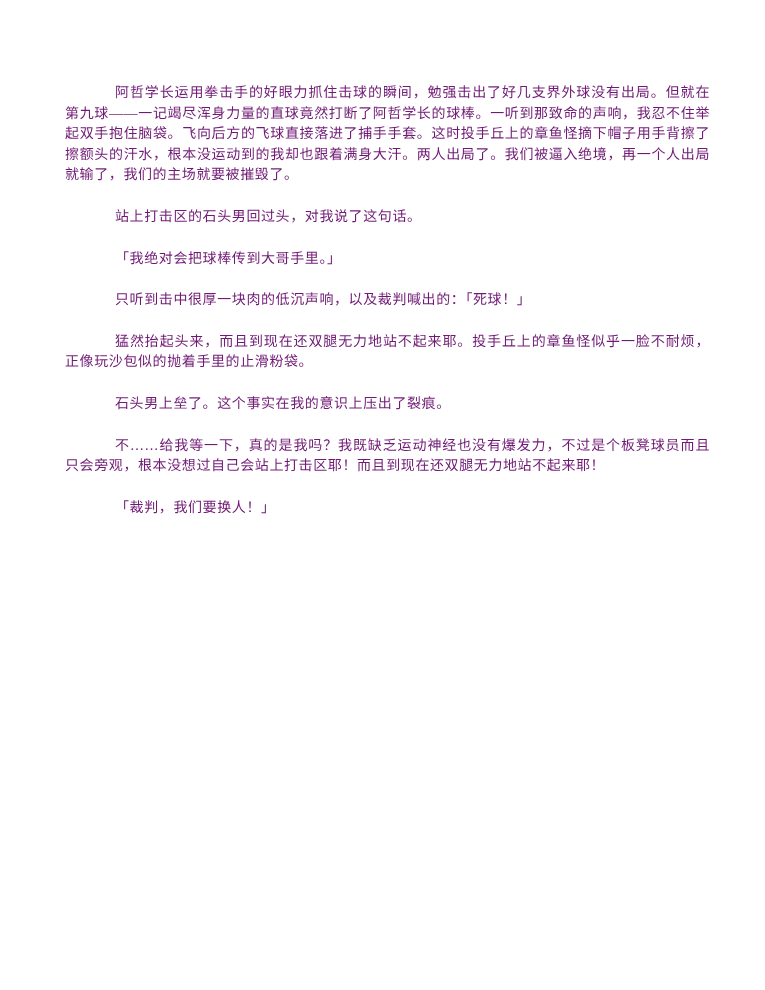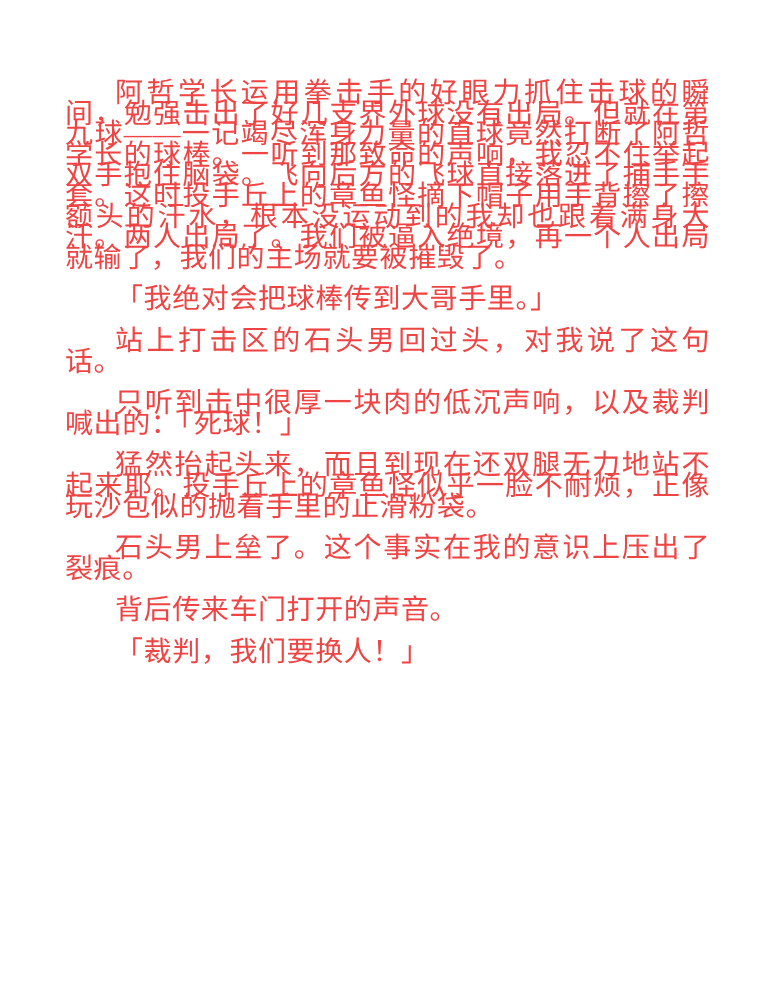--- a/index.html
+++ b/index.html
@@ -15,35 +15,35 @@
   }
   .page {
     box-sizing: border-box;
     width: 765px;
     height: 990px;
     background: #ffffff;
     padding: 83px 55px 0 65px;
   }
   .page p {
     margin: 0 0 21px 0;
-    font-size: 28px;
+    font-size: 14px;
     line-height: 20.6px;
     letter-spacing: 0.6px;
-    color: #ef4444;
+    color: #701a75;
     text-align: justify;
     text-justify: inter-character;
     text-indent: 50px;
     word-break: break-all;
   }
 </style>
 </head>
 <body>
 
 <div class="page">
   <p>阿哲学长运用拳击手的好眼力抓住击球的瞬间，勉强击出了好几支界外球没有出局。但就在第九球——一记竭尽浑身力量的直球竟然打断了阿哲学长的球棒。一听到那致命的声响，我忍不住举起双手抱住脑袋。飞向后方的飞球直接落进了捕手手套。这时投手丘上的章鱼怪摘下帽子用手背擦了擦额头的汗水，根本没运动到的我却也跟着满身大汗。两人出局了。我们被逼入绝境，再一个人出局就输了，我们的主场就要被摧毁了。</p>
+  <p>站上打击区的石头男回过头，对我说了这句话。</p>
   <p>「我绝对会把球棒传到大哥手里。」</p>
-  <p>站上打击区的石头男回过头，对我说了这句话。</p>
   <p>只听到击中很厚一块肉的低沉声响，以及裁判喊出的：「死球！」</p>
   <p>猛然抬起头来，而且到现在还双腿无力地站不起来耶。投手丘上的章鱼怪似乎一脸不耐烦，正像玩沙包似的抛着手里的止滑粉袋。</p>
   <p>石头男上垒了。这个事实在我的意识上压出了裂痕。</p>
-  <p>背后传来车门打开的声音。</p>
+  <p>不……给我等一下，真的是我吗？我既缺乏运动神经也没有爆发力，不过是个板凳球员而且只会旁观，根本没想过自己会站上打击区耶！而且到现在还双腿无力地站不起来耶！</p>
   <p>「裁判，我们要换人！」</p>
 </div>
 
 </body></html>

